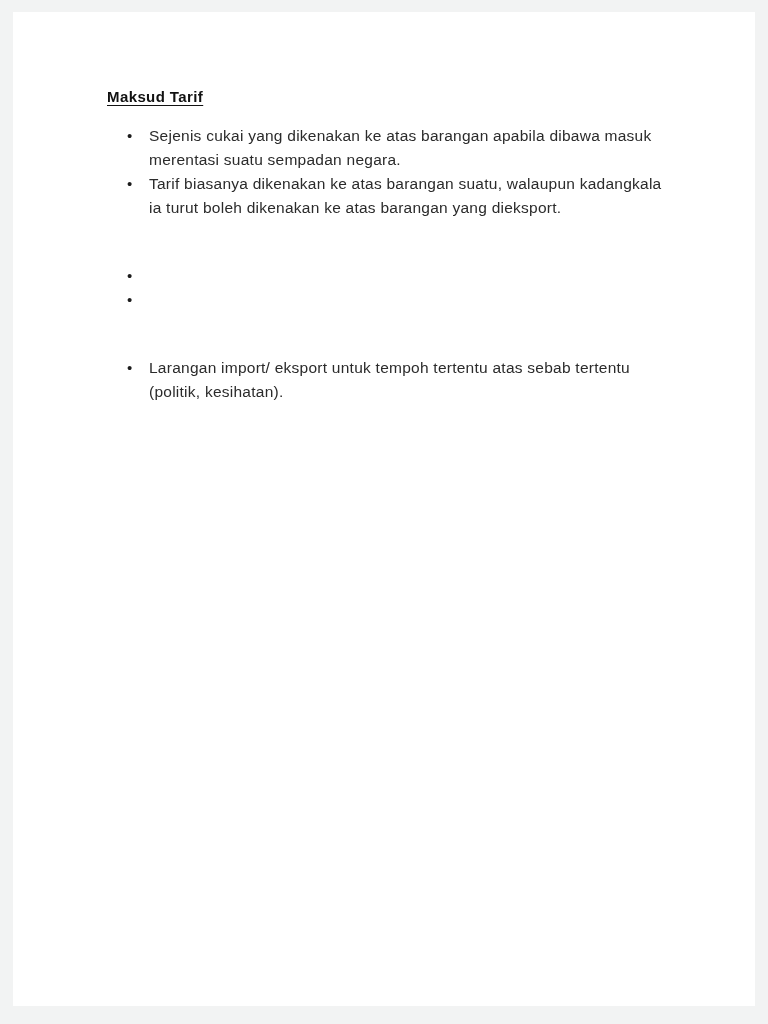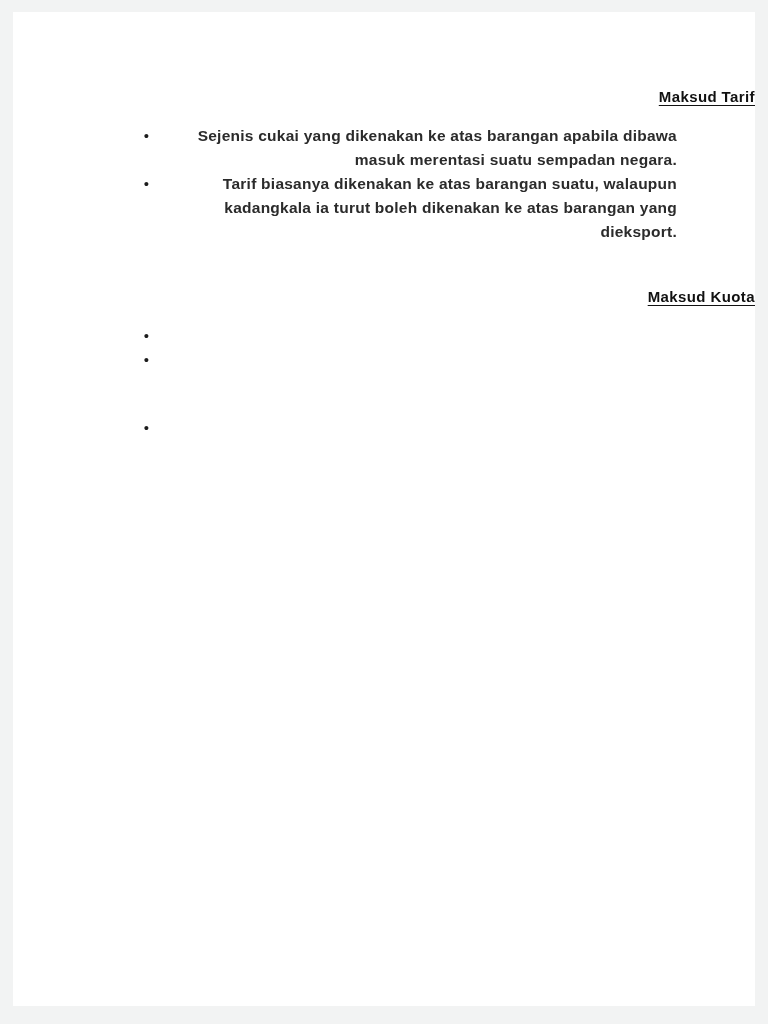--- a/index.html
+++ b/index.html
@@ -21,21 +21,20 @@
     right: 13px;
     bottom: 18px;
     background: #ffffff;
   }
   .content {
     padding: 76px 0 0 94px;
     color: #262626;
   }
   .section {
     margin-bottom: 44px;
-    text-align: right;
   }
   .section-heading {
     font-size: 15px;
     font-weight: bold;
     color: #111111;
     text-decoration: underline;
     text-underline-offset: 3px;
     letter-spacing: 0.4px;
     margin: 0 0 19px 0;
   }
@@ -56,21 +55,20 @@
     font-size: 15px;
     line-height: 24px;
     color: #1c1c1c;
   }
   .bullet-text {
     max-width: 528px;
     font-size: 15.5px;
     line-height: 24px;
     letter-spacing: 0.25px;
     color: #2b2b2b;
-    font-weight: bold;
   }
 </style>
 </head>
 <body>
 
 <div class="page">
   <div class="content">
 
     <div class="section">
       <h2 class="section-heading">Maksud Tarif</h2>
@@ -80,33 +78,33 @@
           <span class="bullet-text">Sejenis cukai yang dikenakan ke atas barangan apabila dibawa masuk merentasi suatu sempadan negara.</span>
         </li>
         <li class="bullet-item">
           <span class="bullet-marker">•</span>
           <span class="bullet-text">Tarif biasanya dikenakan ke atas barangan suatu, walaupun kadangkala ia turut boleh dikenakan ke atas barangan yang dieksport.</span>
         </li>
       </ul>
     </div>
 
     <div class="section">
-      <h2 class="section-heading">Maksud Kuota</h2>
       <ul class="bullet-list">
         <li class="bullet-item">
           <span class="bullet-marker">•</span>
         </li>
         <li class="bullet-item">
           <span class="bullet-marker">•</span>
         </li>
       </ul>
     </div>
 
     <div class="section">
       <ul class="bullet-list">
         <li class="bullet-item">
           <span class="bullet-marker">•</span>
+          <span class="bullet-text">Larangan import/ eksport untuk tempoh tertentu atas sebab tertentu (politik, kesihatan).</span>
         </li>
       </ul>
     </div>
 
   </div>
 </div>
 
 </body></html>

